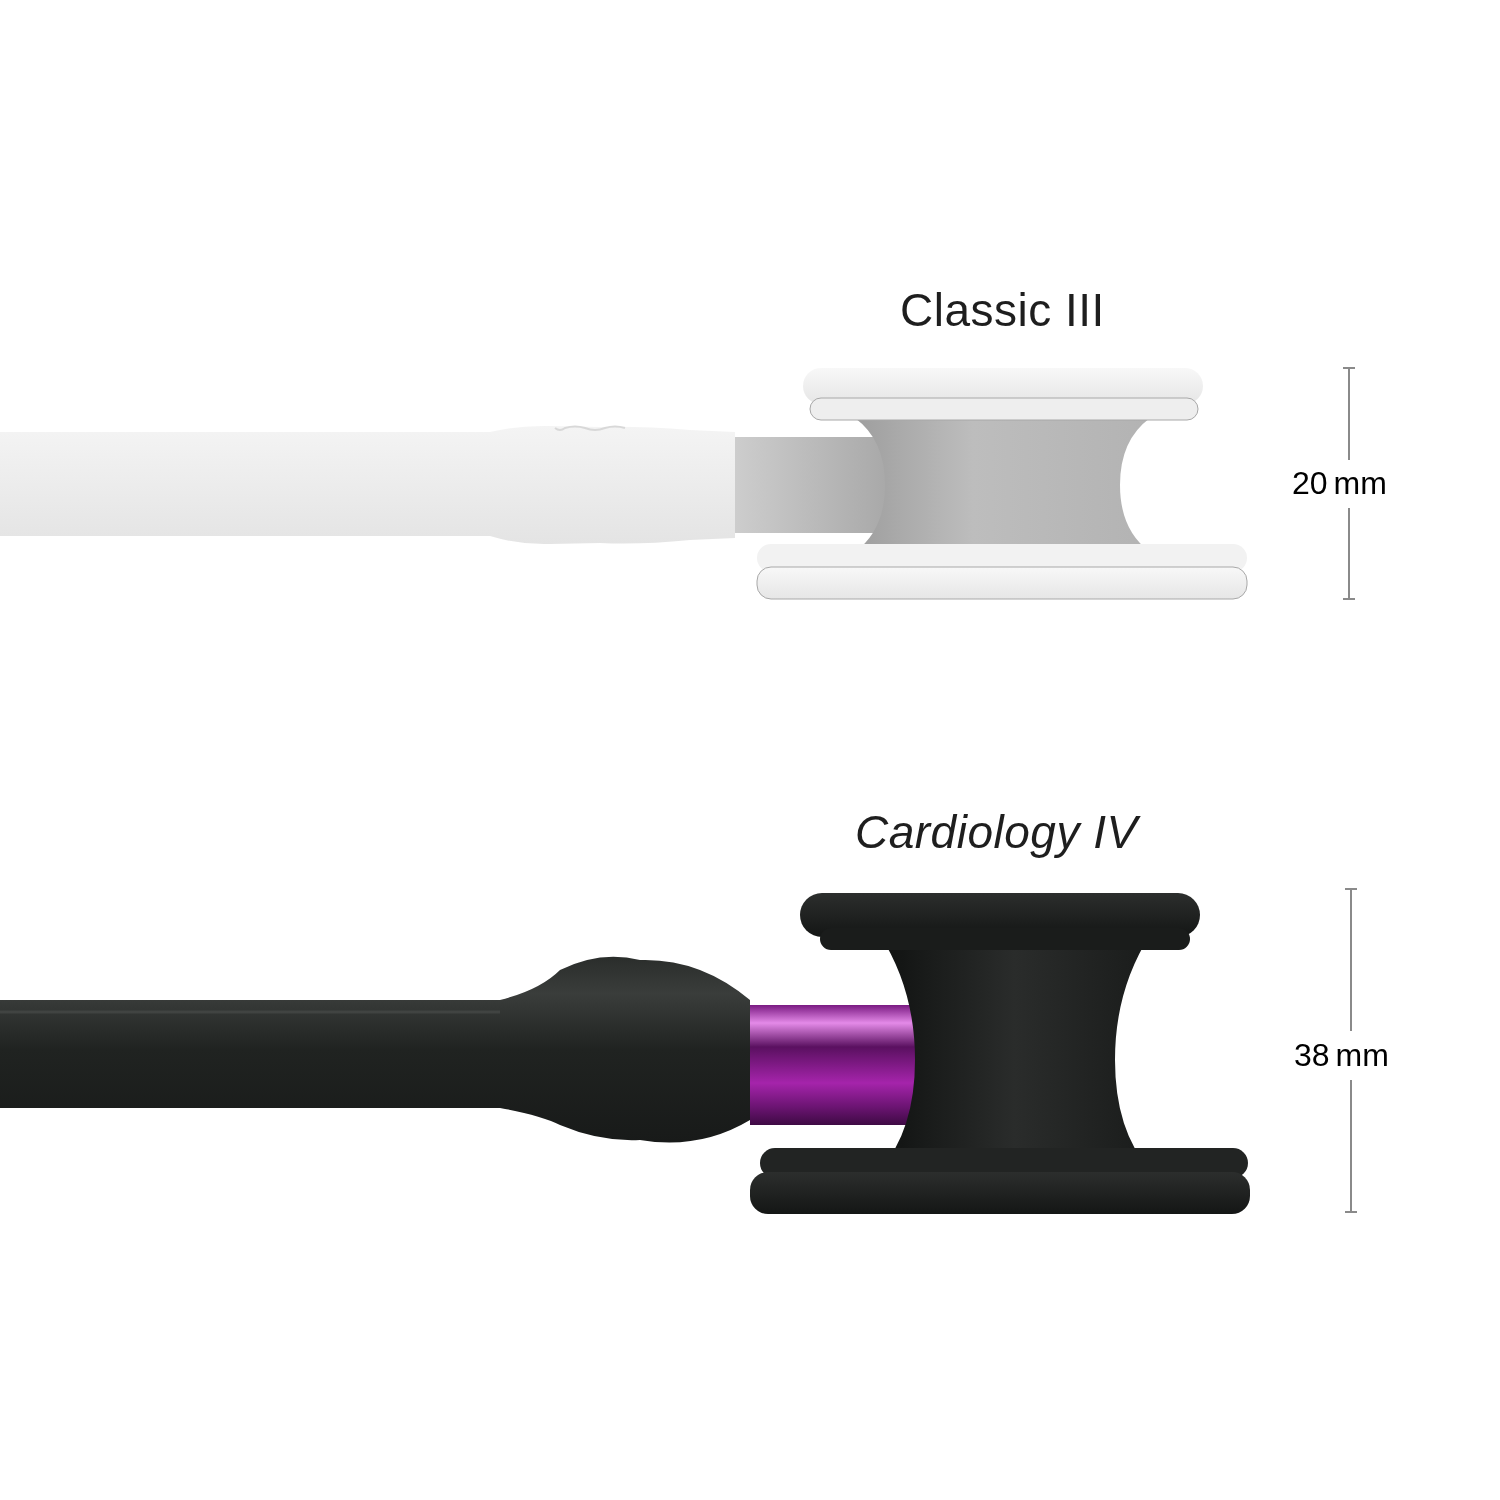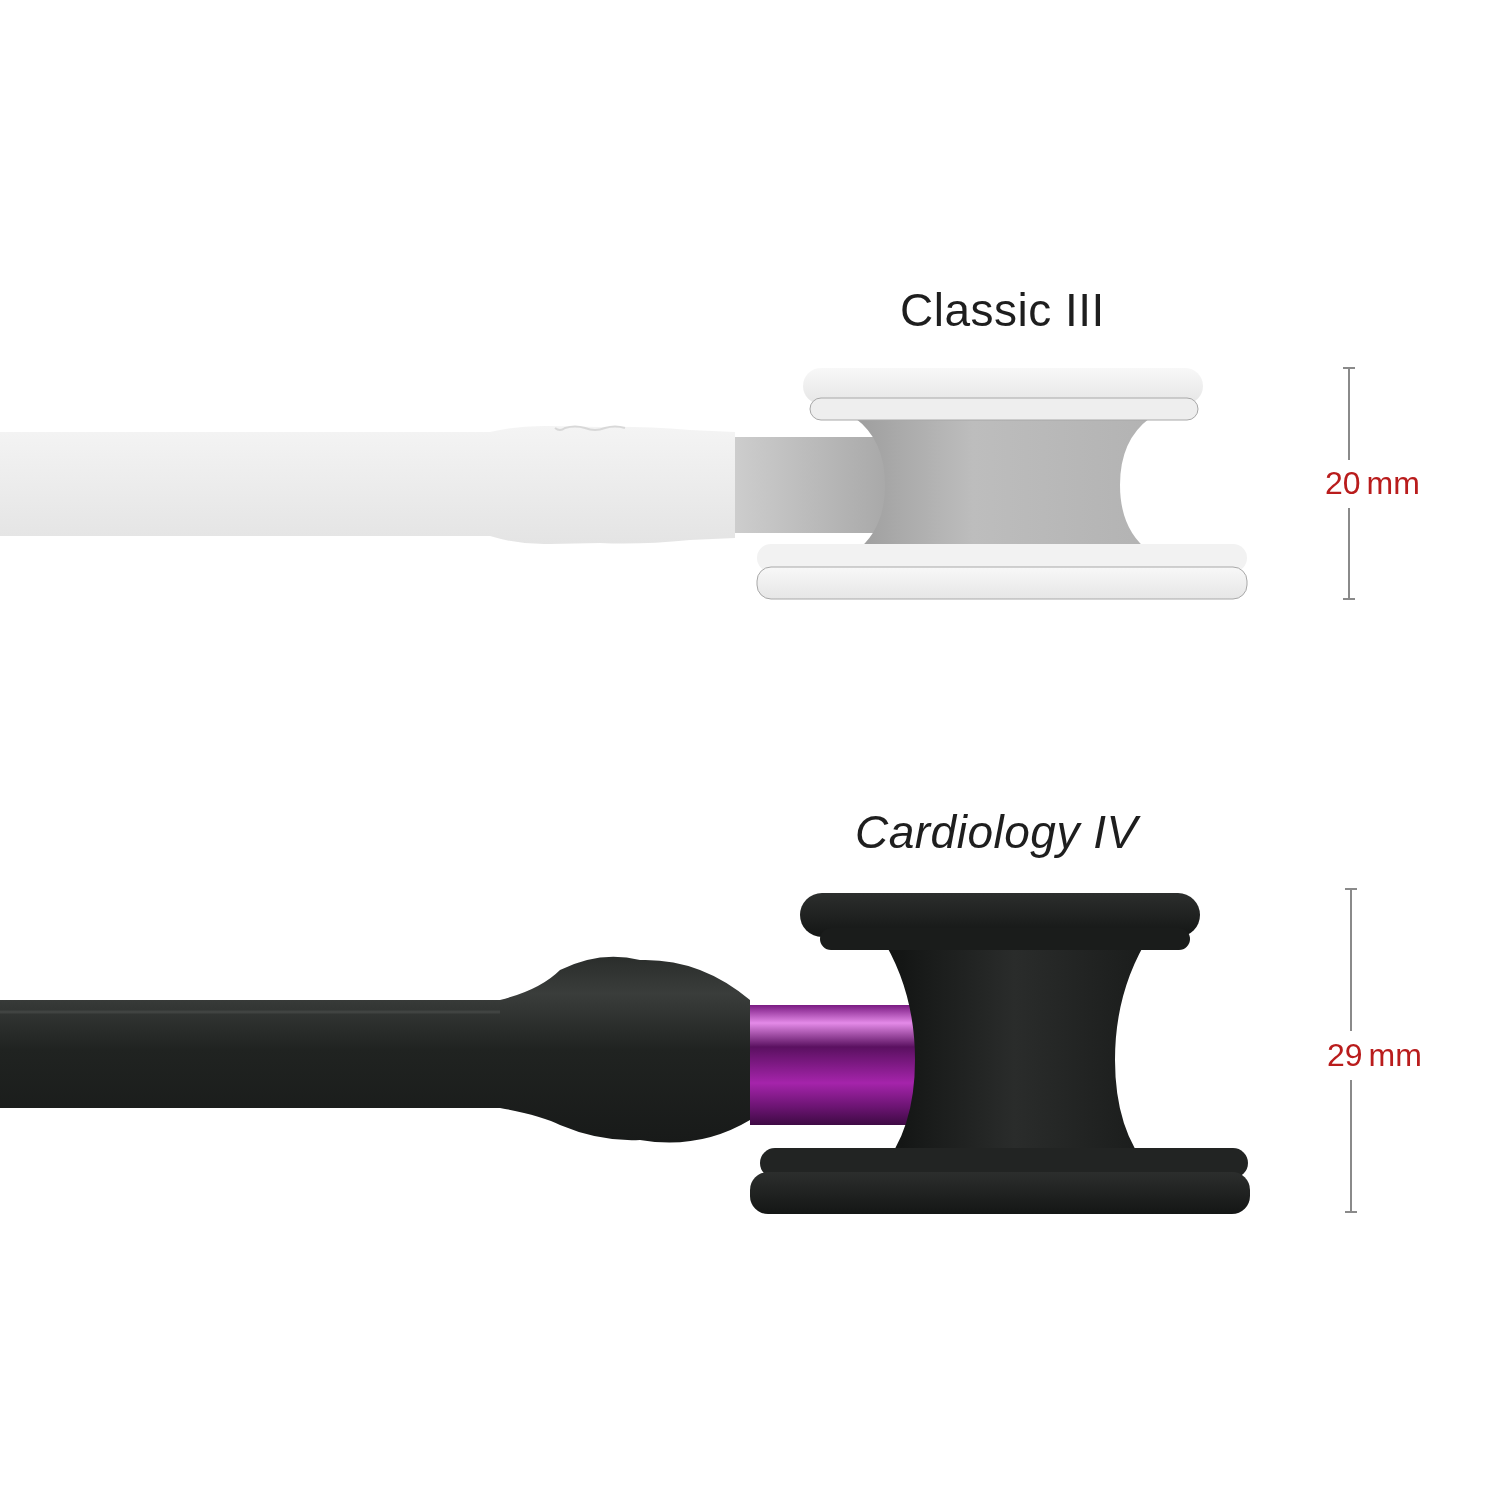--- a/index.html
+++ b/index.html
@@ -1,20 +1,20 @@
 <!DOCTYPE html>
 <html><head>
 <meta charset="utf-8">
 <style>
   html, body { margin: 0; padding: 0; background: #ffffff; }
   body { width: 1500px; height: 1500px; position: relative; overflow: hidden; font-family: "Liberation Sans", "DejaVu Sans", sans-serif; }
   .label { position: absolute; color: #1e1e1e; font-size: 46px; font-weight: 300; letter-spacing: 0.5px; white-space: nowrap; }
   .dim-line { position: absolute; width: 2px; background: #8a8a8a; }
   .dim-cap { position: absolute; width: 12px; height: 2px; background: #8a8a8a; }
-  .dim-text { position: absolute; color: #b91c1c; font-size: 32px; white-space: nowrap; margin-left: 33px; }
+  .dim-text { position: absolute; color: #000000; font-size: 32px; white-space: nowrap; }
   .dim-text .unit { margin-left: 6px; }
   svg { position: absolute; left: 0; top: 0; }
 </style>
 </head>
 <body>
 
 <svg width="1500" height="1500" viewBox="0 0 1500 1500">
   <defs>
     <linearGradient id="whiteTube" x1="0" y1="0" x2="0" y2="1">
       <stop offset="0" stop-color="#f4f4f4"></stop>
@@ -103,17 +103,17 @@
   <div class="dim-line" style="left:1348px; top:508px; height:92px;"></div>
   <div class="dim-cap" style="left:1343px; top:598px;"></div>
 </div>
 
 <div class="label" style="left:855px; top:805px;font-style:italic;">Cardiology IV</div>
 
 <div>
   <div class="dim-cap" style="left:1345px; top:888px;"></div>
   <div class="dim-line" style="left:1350px; top:889px; height:142px;"></div>
   <div class="dim-text" style="left:1294px; top:1037px;">
-    <span>29</span><span class="unit">mm</span>
+    <span>38</span><span class="unit">mm</span>
   </div>
   <div class="dim-line" style="left:1350px; top:1080px; height:132px;"></div>
   <div class="dim-cap" style="left:1345px; top:1211px;"></div>
 </div>
 
 </body></html>

